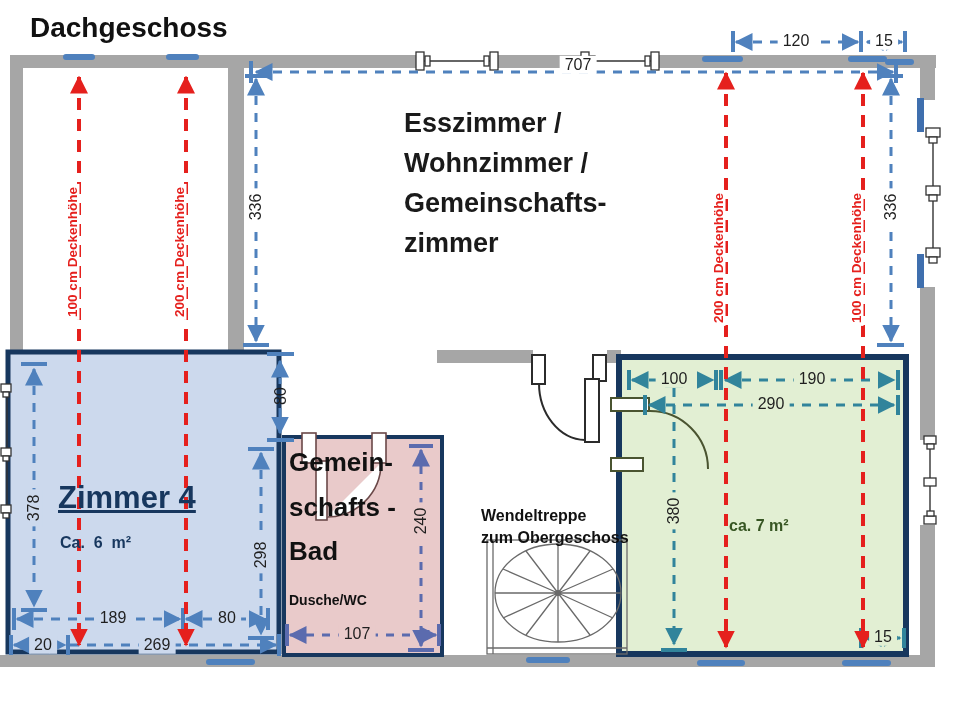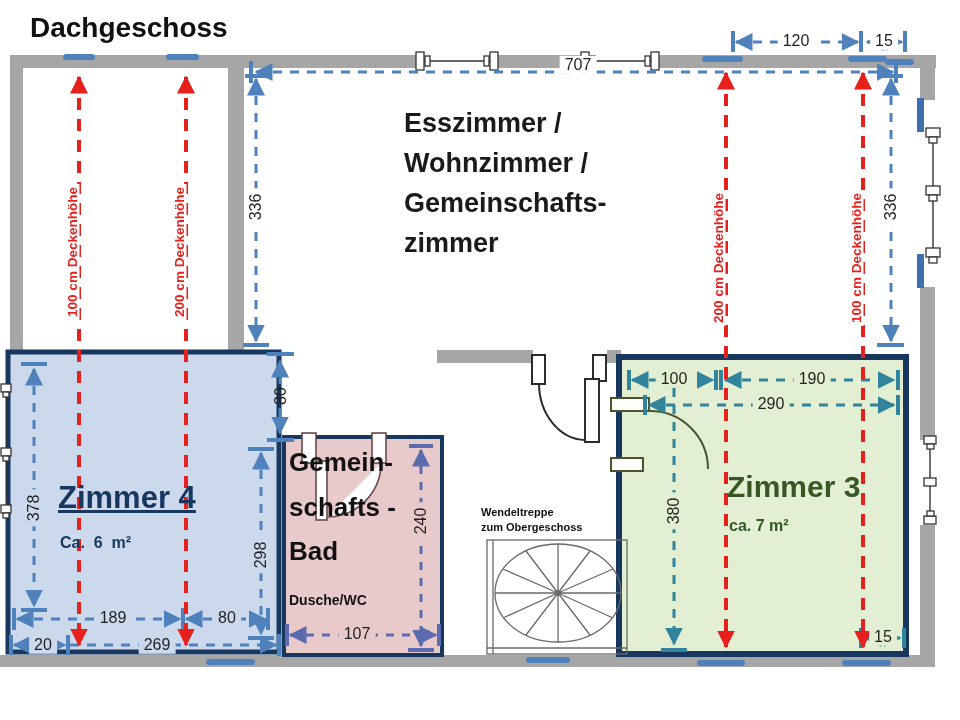--- a/index.html
+++ b/index.html
@@ -20,21 +20,21 @@
   .symr{fill:#fff;stroke:#6a4848;stroke-width:1.6;}
   .symg{fill:#fff;stroke:#4a5430;stroke-width:2;}
   .stair{stroke:#6a6a6a;stroke-width:1.3;fill:none;}
   .lbl{position:absolute;white-space:pre-line;}
   .title{left:30px;top:12px;font-size:28px;font-weight:bold;color:#111;}
   .living{left:392px;top:104px;font-size:27px;font-weight:bold;color:#1a1a1a;line-height:1.48;margin-left:12px;}
   .z4name{left:58px;top:480px;font-size:31px;font-weight:bold;color:var(--zimmer4-text,#17375e);text-decoration:underline;}
   .z4area{left:60px;top:534px;font-size:16px;font-weight:bold;color:var(--zimmer4-text,#17375e);white-space:pre;}
   .bathname{left:289px;top:440px;font-size:26px;font-weight:bold;color:#111;line-height:1.72;}
   .bathdetail{left:289px;top:592px;font-size:14px;font-weight:bold;color:#111;}
-  .stairslbl{left:481px;top:505px;font-size:11px;font-weight:bold;color:#111;line-height:1.35;}
+  .stairslbl{left:481px;top:505px;font-size:16px;font-weight:bold;color:#111;line-height:1.35;}
   .z3name{left:727px;top:470px;font-size:30px;font-weight:bold;color:var(--zimmer3-text,#375623);}
   .z3area{left:729px;top:517px;font-size:16px;font-weight:bold;color:var(--zimmer3-text,#375623);text-align:right;}
   .dim{position:absolute;font-size:16px;color:#1f1f1f;padding:0 5px;line-height:1.15;
        white-space:nowrap;transform:translate(-50%,-50%);}
   .rot{transform:translate(-50%,-50%) rotate(-90deg);}
   .bg-w{background:#fff;}
   .bg-4{background:var(--zimmer4-fill,#ccd9ed);}
   .bg-b{background:var(--bath-fill,#e9caca);}
   .bg-3{background:var(--zimmer3-fill,#e2efd3);}
   .redlab{position:absolute;font-size:13.5px;font-weight:bold;color:var(--ceiling-red,#e5201d);
@@ -242,21 +242,20 @@
 Gemeinschafts-
 zimmer</div>
 <div class="lbl z4name">Zimmer 4</div>
 <div class="lbl z4area">Ca.  6  m²</div>
 <div class="lbl bathname">Gemein-
 schafts -
 Bad</div>
 <div class="lbl bathdetail">Dusche/WC</div>
 <div class="lbl stairslbl">Wendeltreppe
 zum Obergeschoss</div>
-<div class="lbl z3name">Zimmer 3</div>
 <div class="lbl z3area">ca. 7 m²</div>
 
 <div class="dim bg-w" style="left:578px;top:65px">707</div>
 <div class="dim bg-w" style="left:796px;top:41px">120</div>
 <div class="dim bg-w" style="left:884px;top:41px">15</div>
 <div class="dim rot bg-w" style="left:256px;top:207px">336</div>
 <div class="dim rot bg-w" style="left:891px;top:207px">336</div>
 <div class="dim rot bg-4" style="left:34px;top:508px">378</div>
 <div class="dim rot" style="left:281px;top:396px">80</div>
 <div class="dim rot bg-4" style="left:261px;top:555px">298</div>

